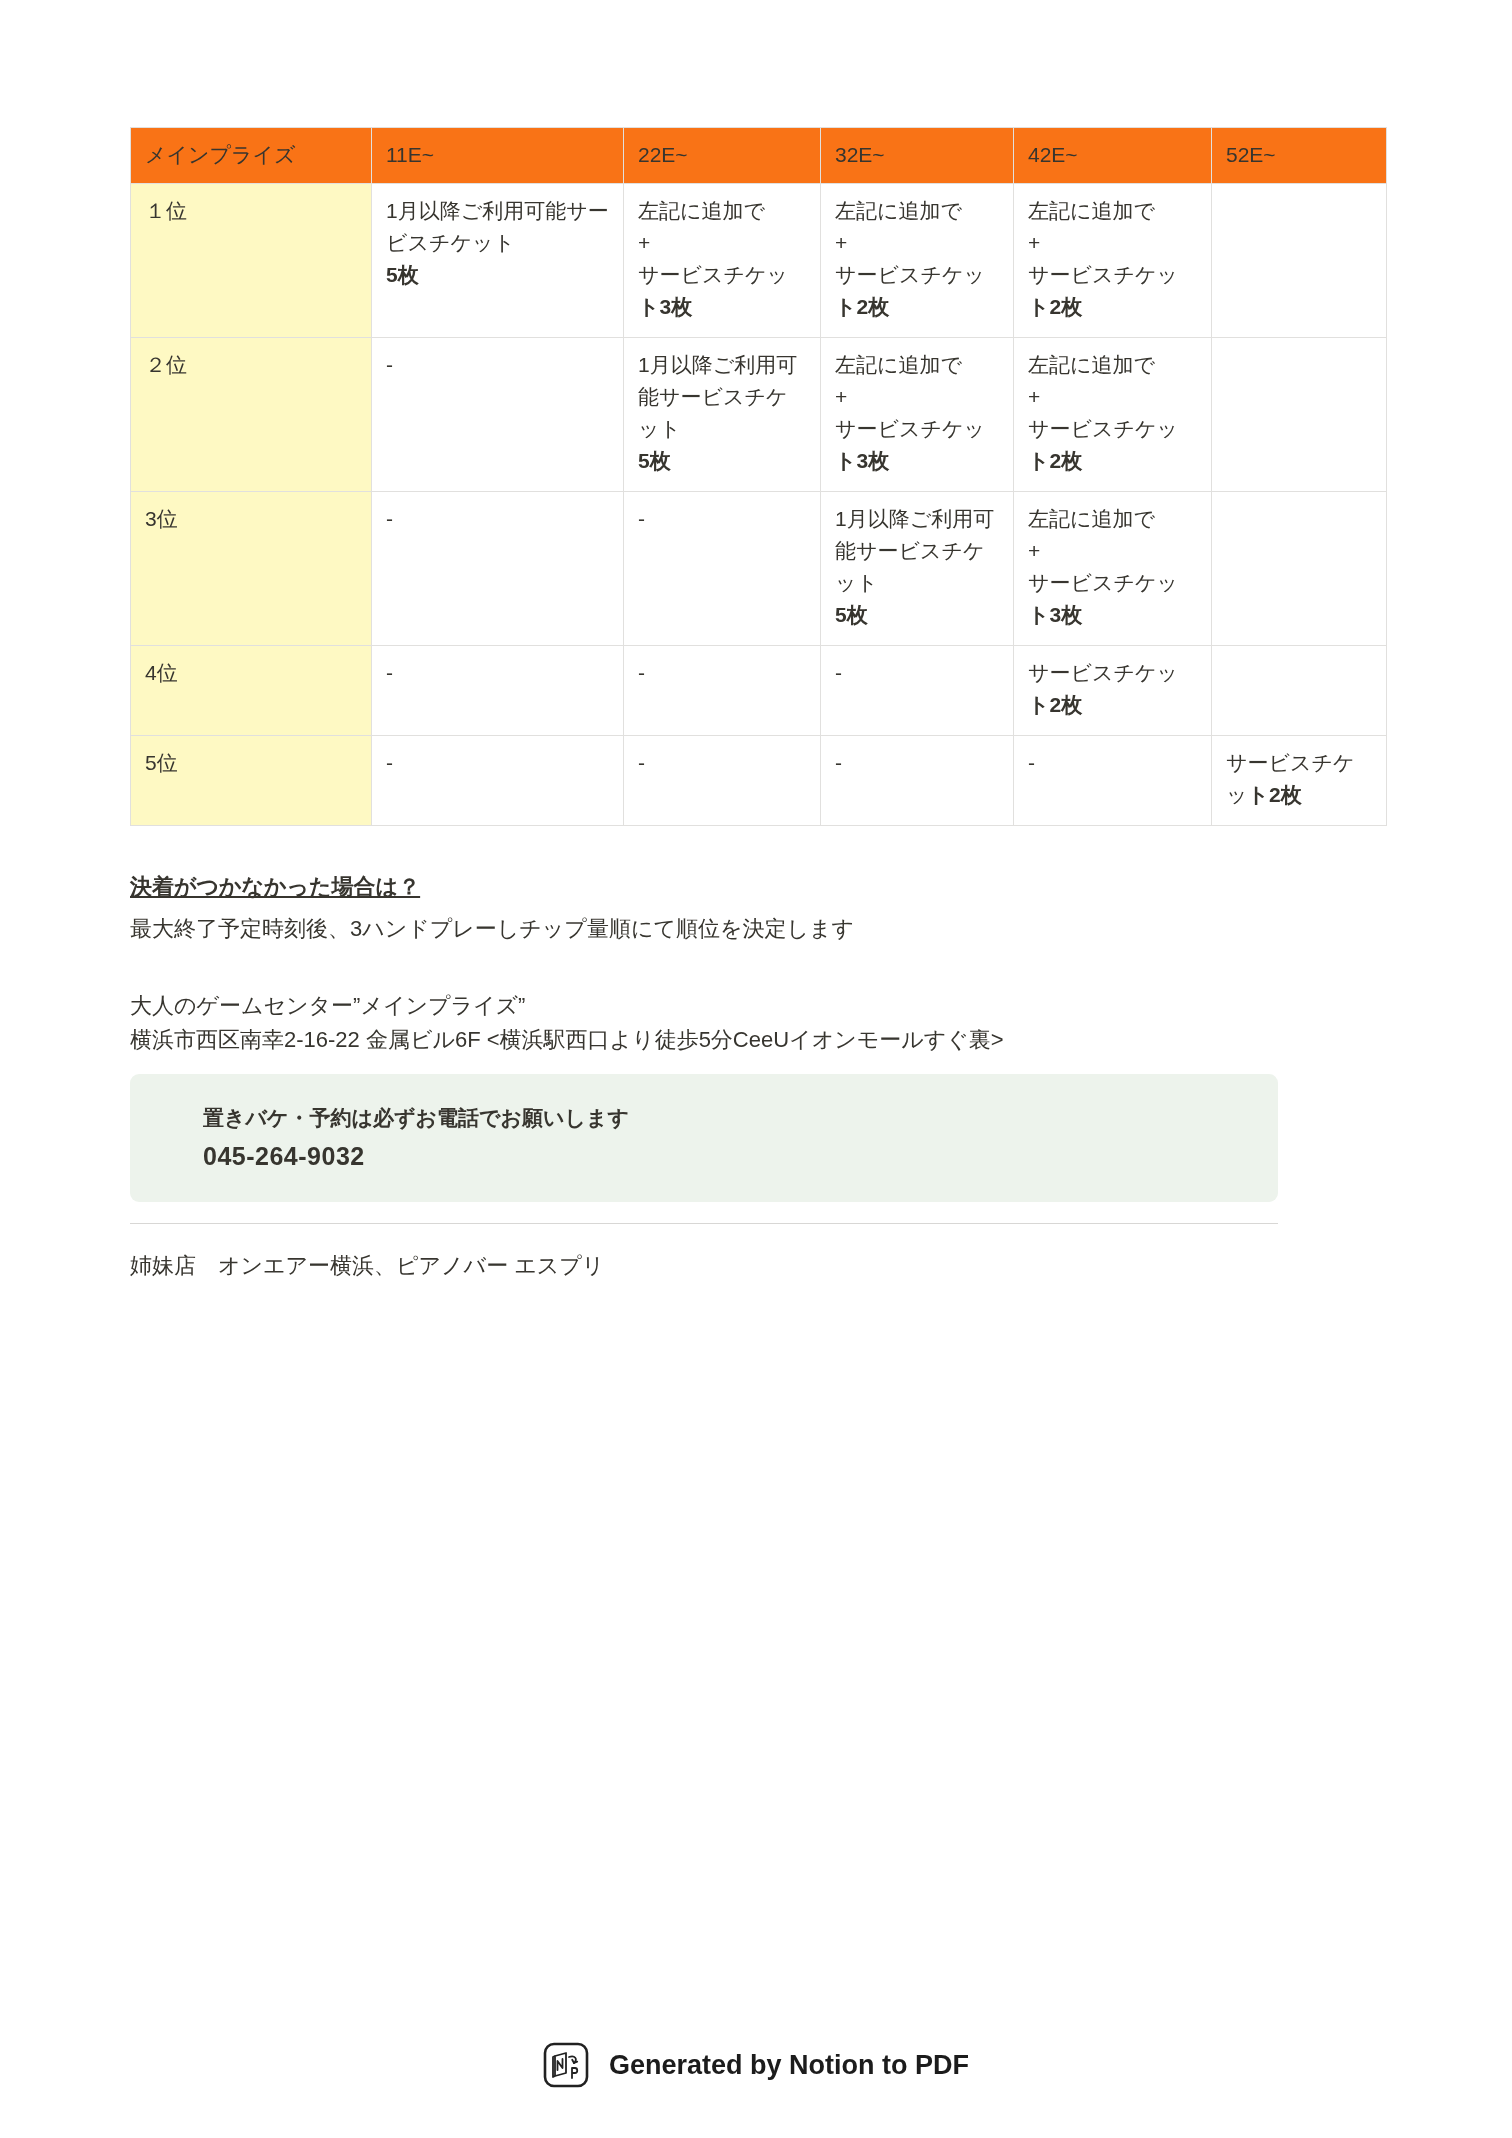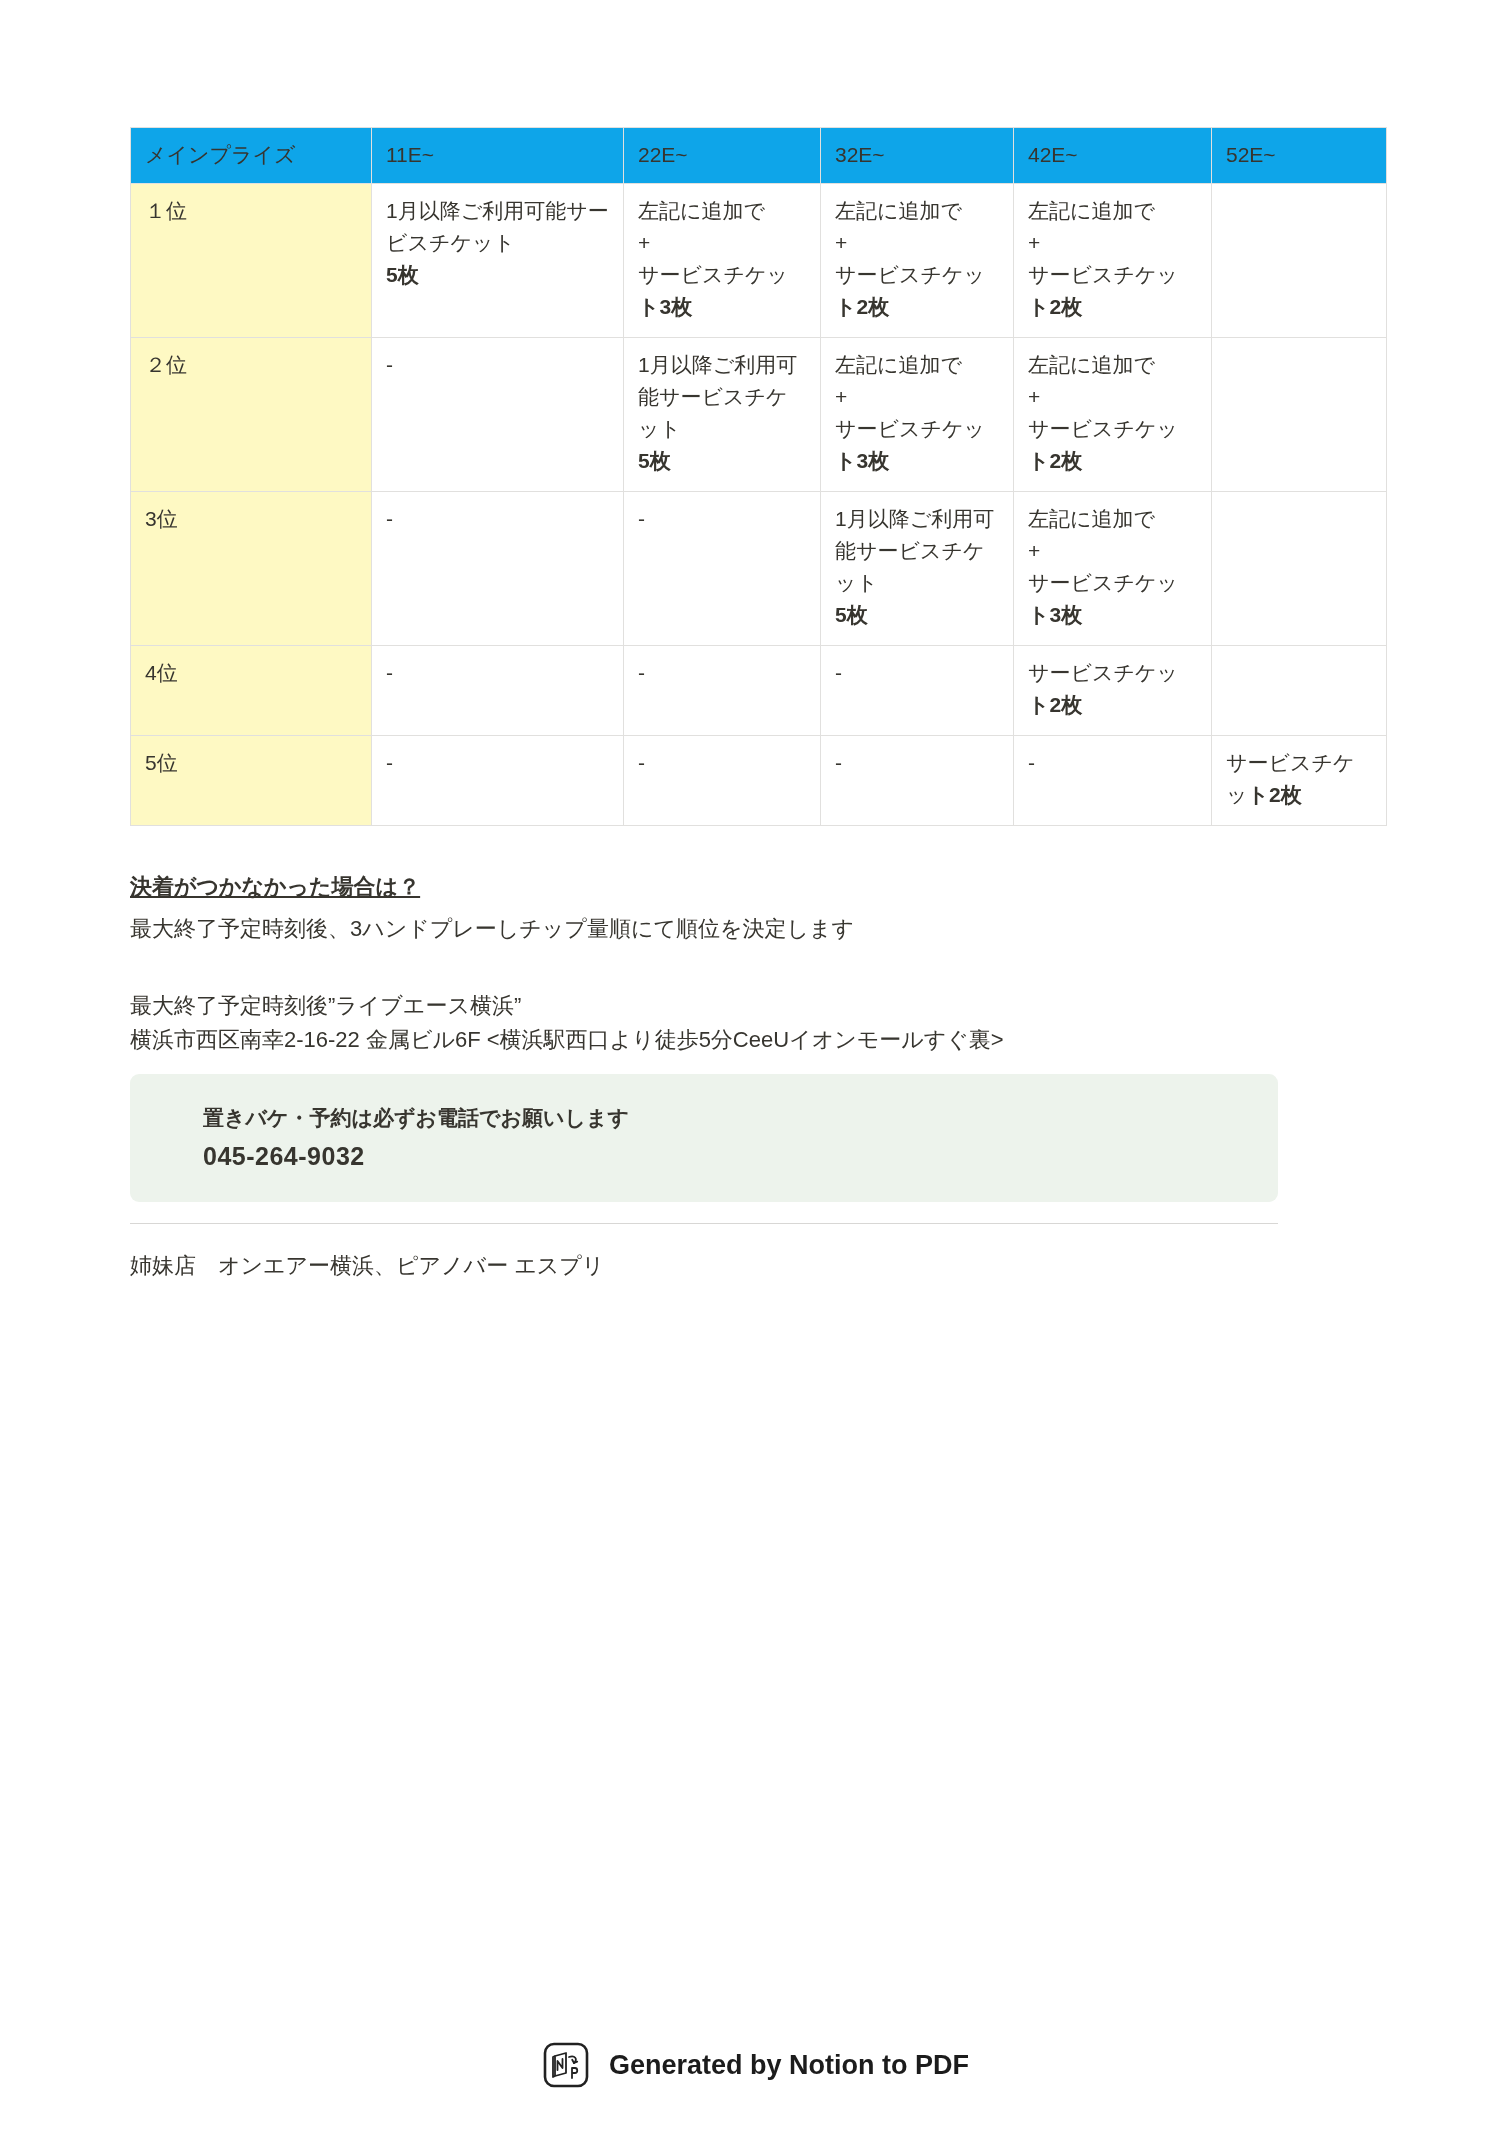--- a/index.html
+++ b/index.html
@@ -10,21 +10,21 @@
   }
   .content{position:absolute;left:130px;top:127px;width:1256px;}
 
   
   table.prize{border-collapse:collapse;table-layout:fixed;width:1256px;
     font-size:21px;line-height:32px;}
   table.prize th,table.prize td{
     border:1px solid #e1e0de;padding:11px 14px;vertical-align:top;text-align:left;
     white-space:pre-wrap;font-weight:400;overflow:hidden;
   }
-  table.prize th{background:#0ea5e9;}
+  table.prize th{background:#f97316;}
   td.rank{background:#fef9c3;}
   tr.hrow{height:56px;}
   tr.r-tall{height:154px;}
   tr.r-short{height:90px;}
   .cellbold{font-weight:700;}
 
   
   .tiebreak-heading{margin-top:46px;font-size:22px;line-height:30px;font-weight:700;
     text-decoration:underline;}
   .tiebreak-text{margin-top:12px;font-size:22px;line-height:30px;}
@@ -128,21 +128,21 @@
       <td><span>-</span><span class="cellbold"></span></td>
       <td><span>-</span><span class="cellbold"></span></td>
       <td><span>サービスチケッ</span><span class="cellbold">ト2枚</span></td>
     </tr>
   </tbody>
     </table>
 
   <div class="tiebreak-heading">決着がつかなかった場合は？</div>
   <div class="tiebreak-text">最大終了予定時刻後、3ハンドプレーしチップ量順にて順位を決定します</div>
 
-  <div class="store-name">最大終了予定時刻後”ライブエース横浜”</div>
+  <div class="store-name">大人のゲームセンター”メインプライズ”</div>
   <div class="address">横浜市西区南幸2-16-22 金属ビル6F  &lt;横浜駅西口より徒歩5分CeeUイオンモールすぐ裏&gt;</div>
 
   <div class="callout">
     <div class="callout-line1">置きバケ・予約は必ずお電話でお願いします</div>
     <div class="callout-phone">045-264-9032</div>
   </div>
 
   <div class="divider"></div>
 
   <div class="sister">姉妹店　オンエアー横浜、ピアノバー エスプリ</div>

